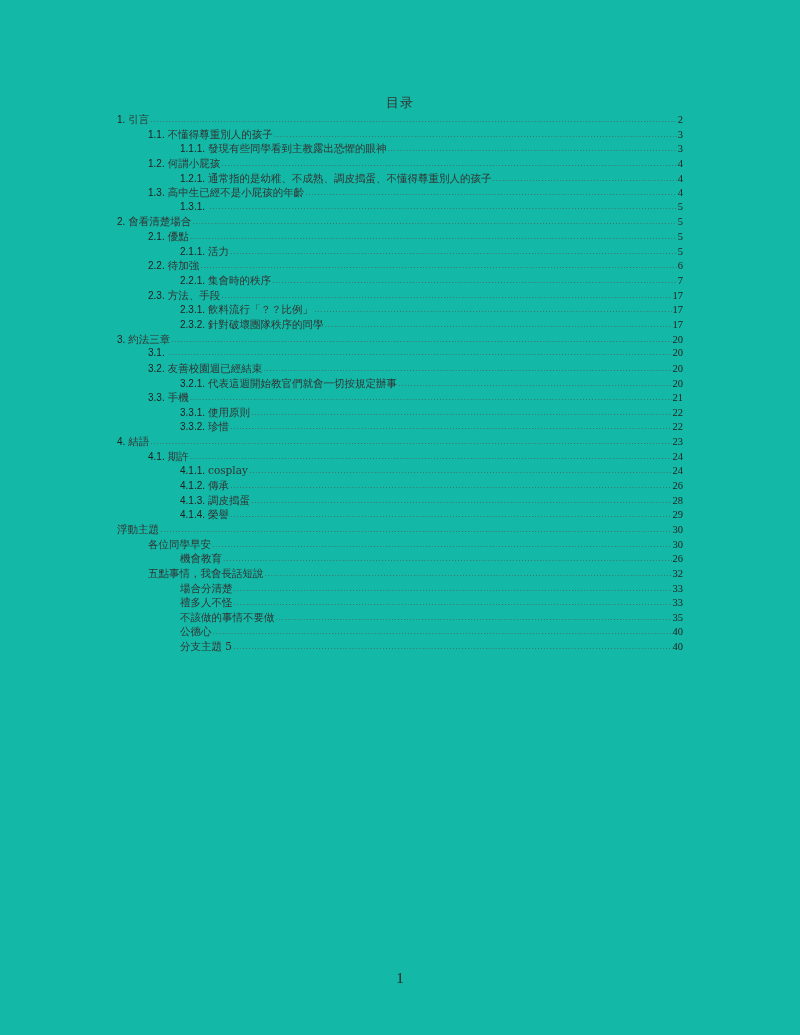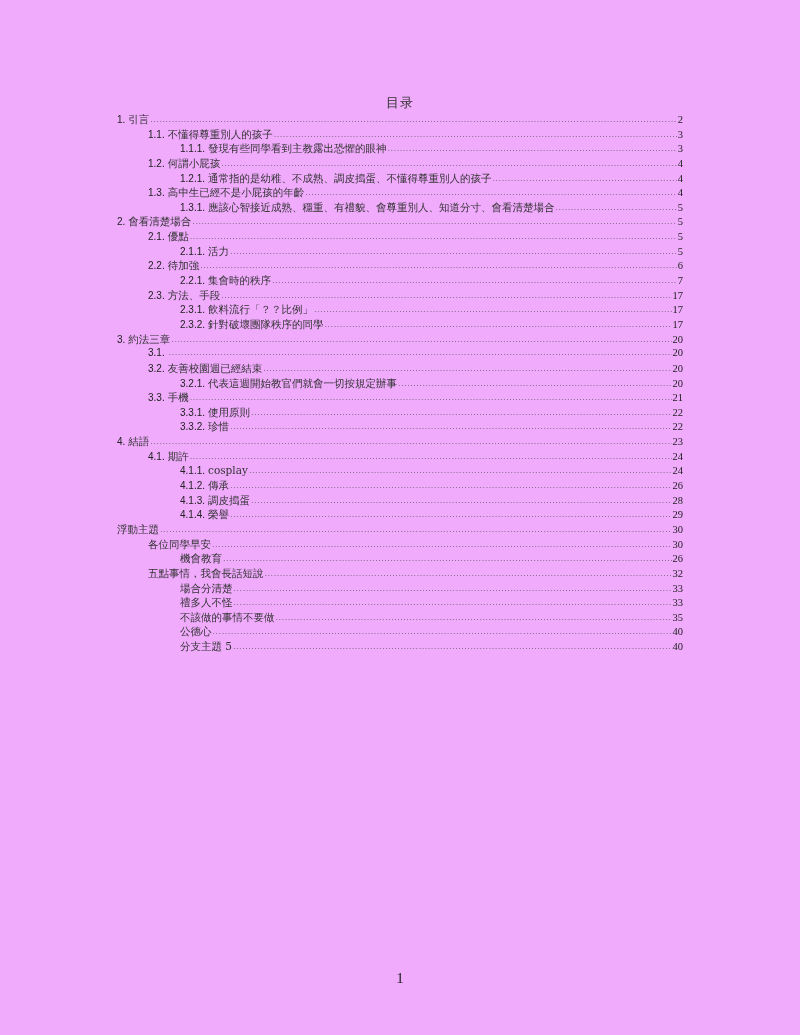--- a/index.html
+++ b/index.html
@@ -1,18 +1,18 @@
 <!DOCTYPE html>
 <html><head>
 <meta charset="utf-8">
 <style>
   html, body { margin: 0; padding: 0; background: #ffffff; }
   body { width: 800px; height: 1035px; position: relative; overflow: hidden;
          font-family: "DejaVu Serif", "Liberation Serif", serif; color: #222; }
-  .page { position: absolute; left: 0; top: 0; width: 800px; height: 1035px; background: #f0abfc; }
+  .page { position: absolute; left: 0; top: 0; width: 800px; height: 1035px; background: #14b8a6; }
   .toc-title { position: absolute; left: 0; width: 800px; top: 94px; text-align: center;
                font-size: 13px; color: #333; letter-spacing: 1px; }
   .toc { position: absolute; left: 117px; top: 112px; width: 566px; }
   .toc-row { display: flex; align-items: baseline; height: 14.65px; line-height: 14.65px;
              font-size: 10.5px; white-space: nowrap; }
   .toc-row.l1 { padding-left: 0; }
   .toc-row.l2 { padding-left: 31px; }
   .toc-row.l3 { padding-left: 63px; }
   .toc-row .num { font-family: "Liberation Sans", "DejaVu Sans", sans-serif; font-size: 10px; color: #222; margin-right: 3px; }
   .toc-row .text { color: #333; }
@@ -60,21 +60,20 @@
         <span class="page-num">4</span>
       </div>
       <div class="toc-row l2">
         <span class="num">1.3.</span>
         <span class="text">高中生已經不是小屁孩的年齡</span>
         <span class="leader"></span>
         <span class="page-num">4</span>
       </div>
       <div class="toc-row l3">
         <span class="num">1.3.1.</span>
-        <span class="text">應該心智接近成熟、穩重、有禮貌、會尊重別人、知道分寸、會看清楚場合</span>
         <span class="leader"></span>
         <span class="page-num">5</span>
       </div>
       <div class="toc-row l1">
         <span class="num">2.</span>
         <span class="text">會看清楚場合</span>
         <span class="leader"></span>
         <span class="page-num">5</span>
       </div>
       <div class="toc-row l2">

